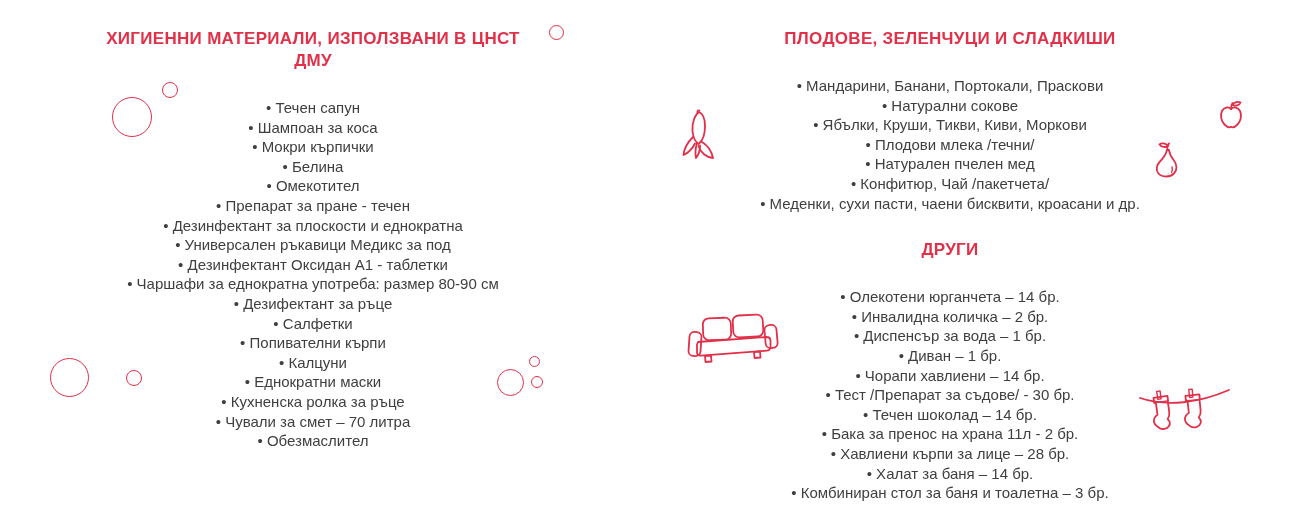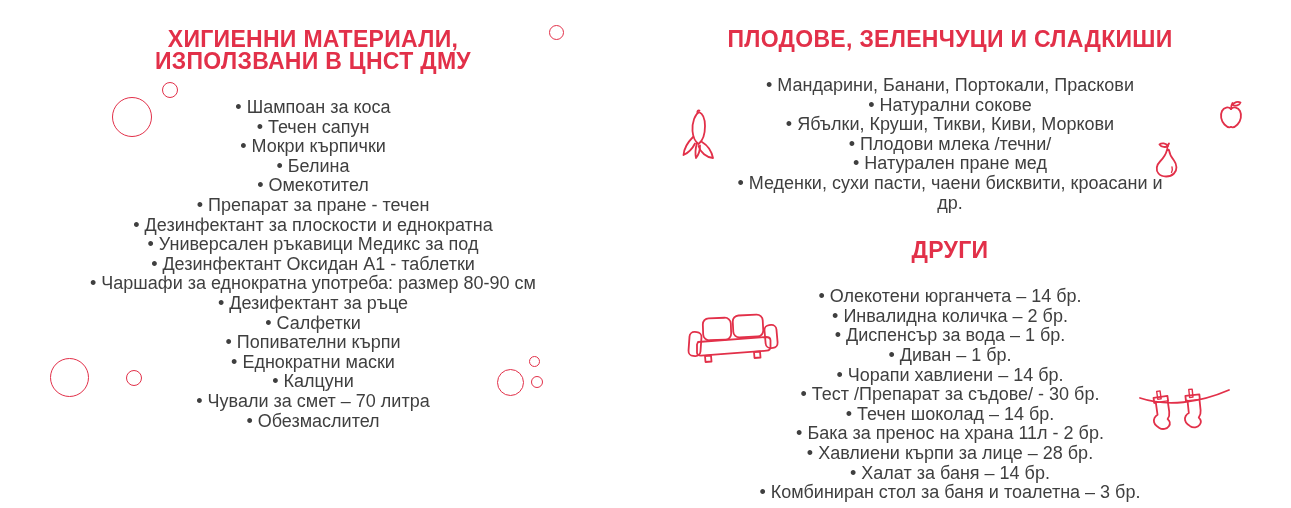--- a/index.html
+++ b/index.html
@@ -6,74 +6,76 @@
   html,body { margin:0; padding:0; }
   body {
     width:1291px; height:508px; position:relative; overflow:hidden;
     background:var(--background);
     font-family:"Liberation Sans", sans-serif; color:var(--text);
   }
   .col { position:absolute; text-align:center; }
   .col-left  { left:88px;  top:28px; width:450px; }
   .col-right { left:725px; top:28px; width:450px; }
   .section-title {
-    margin:0; color:var(--accent); font-size:23px; line-height:22px;
+    margin:0; color:var(--accent); font-size:17px; line-height:22px;
     font-weight:bold; letter-spacing:0.3px;
   }
   .item-list {
     list-style:none; margin:26px 0 0; padding:0;
-    font-size:18px; line-height:19.6px; color:var(--text);
+    font-size:15px; line-height:19.6px; color:var(--text);
   }
   .item-list li { white-space:pre-line; }
   .title-other { margin-top:26px; }
   .item-list.second { }
   .deco { position:absolute; }
   .circle {
     position:absolute; border:1.5px solid var(--accent); border-radius:50%;
     box-sizing:border-box; background:transparent;
   }
   .stroke { fill:none; stroke:var(--accent); stroke-width:1.8;
             stroke-linecap:round; stroke-linejoin:round; }
   .stroke-thin { fill:none; stroke:var(--accent); stroke-width:1.4;
             stroke-linecap:round; stroke-linejoin:round; }
 </style>
 </head>
 <body>
 
 <section class="col col-left">
   <h2 class="section-title">ХИГИЕННИ МАТЕРИАЛИ, ИЗПОЛЗВАНИ В ЦНСТ ДМУ</h2>
   <ul class="item-list">
+      <li>• Течен сапун</li>
       <li>• Шампоан за коса</li>
-      <li>• Течен сапун</li>
       <li>• Мокри кърпички</li>
       <li>• Белина</li>
       <li>• Омекотител</li>
       <li>• Препарат за пране - течен</li>
       <li>• Дезинфектант за плоскости и еднократна</li>
       <li>• Универсален ръкавици Медикс за под</li>
       <li>• Дезинфектант Оксидан А1 - таблетки</li>
       <li>• Чаршафи за еднократна употреба: размер 80-90 см</li>
       <li>• Дезифектант за ръце</li>
       <li>• Салфетки</li>
       <li>• Попивателни кърпи</li>
+      <li>• Калцуни</li>
       <li>• Еднократни маски</li>
-      <li>• Калцуни</li>
+      <li>• Кухненска ролка за ръце</li>
       <li>• Чували за смет – 70 литра</li>
       <li>• Обезмаслител</li>
     </ul>
 </section>
 
 <section class="col col-right">
   <h2 class="section-title">ПЛОДОВЕ, ЗЕЛЕНЧУЦИ И СЛАДКИШИ</h2>
   <ul class="item-list">
       <li>• Мандарини, Банани, Портокали, Праскови</li>
       <li>• Натурални сокове</li>
       <li>• Ябълки, Круши, Тикви, Киви, Моркови</li>
       <li>• Плодови млека /течни/</li>
-      <li>• Натурален пране мед</li>
+      <li>• Натурален пчелен мед</li>
+      <li>• Конфитюр, Чай /пакетчета/</li>
       <li>• Меденки, сухи пасти, чаени бисквити, кроасани и др.</li>
     </ul>
   <h2 class="section-title title-other">ДРУГИ</h2>
   <ul class="item-list second">
       <li>• Олекотени юрганчета – 14 бр.</li>
       <li>• Инвалидна количка – 2 бр.</li>
       <li>• Диспенсър за вода – 1 бр.</li>
       <li>• Диван – 1 бр.</li>
       <li>• Чорапи хавлиени – 14 бр.</li>
       <li>• Тест /Препарат за съдове/ - 30 бр.</li>

